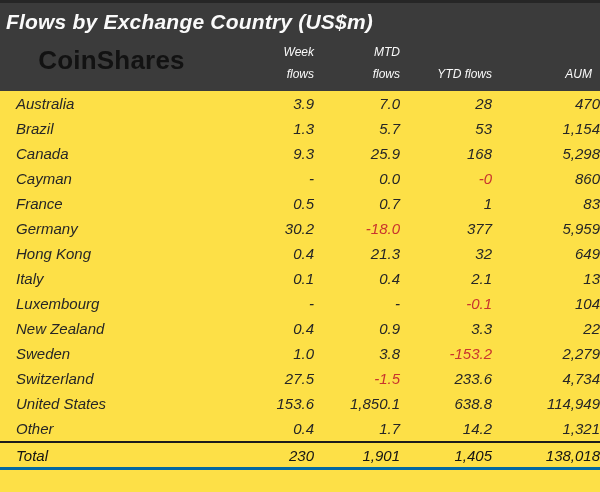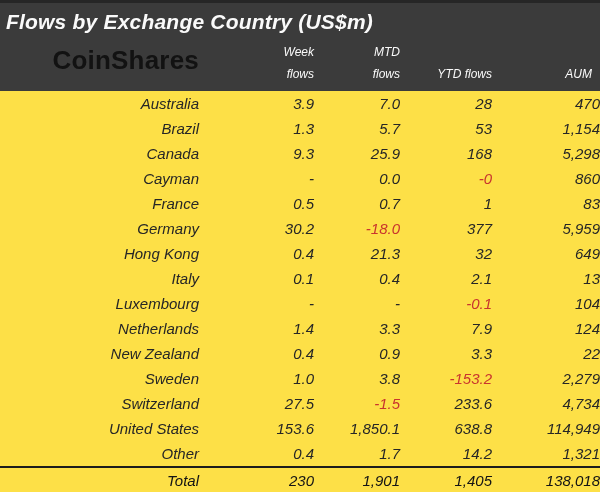--- a/index.html
+++ b/index.html
@@ -35,21 +35,21 @@
     vertical-align: top;
   }
   .title {
     font-size: 21px;
     font-weight: bold;
     letter-spacing: 0.2px;
     color: var(--header-text, #fafafa);
   }
   tr.cols-row { height: 54px; }
   th.logo-cell {
-    text-align: right;
+    text-align: center;
     vertical-align: middle;
     padding: 0 0 8px 24px;
   }
   .logo {
     font-style: normal;
     font-weight: bold;
     font-size: 26px;
     letter-spacing: 0.2px;
     color: var(--logo-text, #121212);
   }
@@ -61,21 +61,21 @@
   }
   th.col-h.aum { padding-right: 8px; }
   
   tbody td {
     font-size: 15px;
     color: var(--body-text, #262626);
     height: 25px;
     padding: 0;
     white-space: nowrap;
   }
-  td.c-name { text-align: right; padding-left: 6px; }
+  td.c-name { text-align: left; padding-left: 16px; }
   td.num { text-align: right; }
   td.aum { }
   td.neg { color: var(--negative, #c9352e); }
   tr.total-row td {
     font-weight: normal;
     color: #141414;
     border-top: 2px solid #1c1c1c;
     border-bottom: 3px solid #0369a1;
     height: 24px;
   }
@@ -168,27 +168,20 @@
         <td class="num aum">13</td>
       </tr>
       <tr>
         <td class="c-name">Luxembourg</td>
         <td class="num">-</td>
         <td class="num">-</td>
         <td class="num neg">-0.1</td>
         <td class="num aum">104</td>
       </tr>
       <tr>
-        <td class="c-name">Netherlands</td>
-        <td class="num">1.4</td>
-        <td class="num">3.3</td>
-        <td class="num">7.9</td>
-        <td class="num aum">124</td>
-      </tr>
-      <tr>
         <td class="c-name">New Zealand</td>
         <td class="num">0.4</td>
         <td class="num">0.9</td>
         <td class="num">3.3</td>
         <td class="num aum">22</td>
       </tr>
       <tr>
         <td class="c-name">Sweden</td>
         <td class="num">1.0</td>
         <td class="num">3.8</td>

